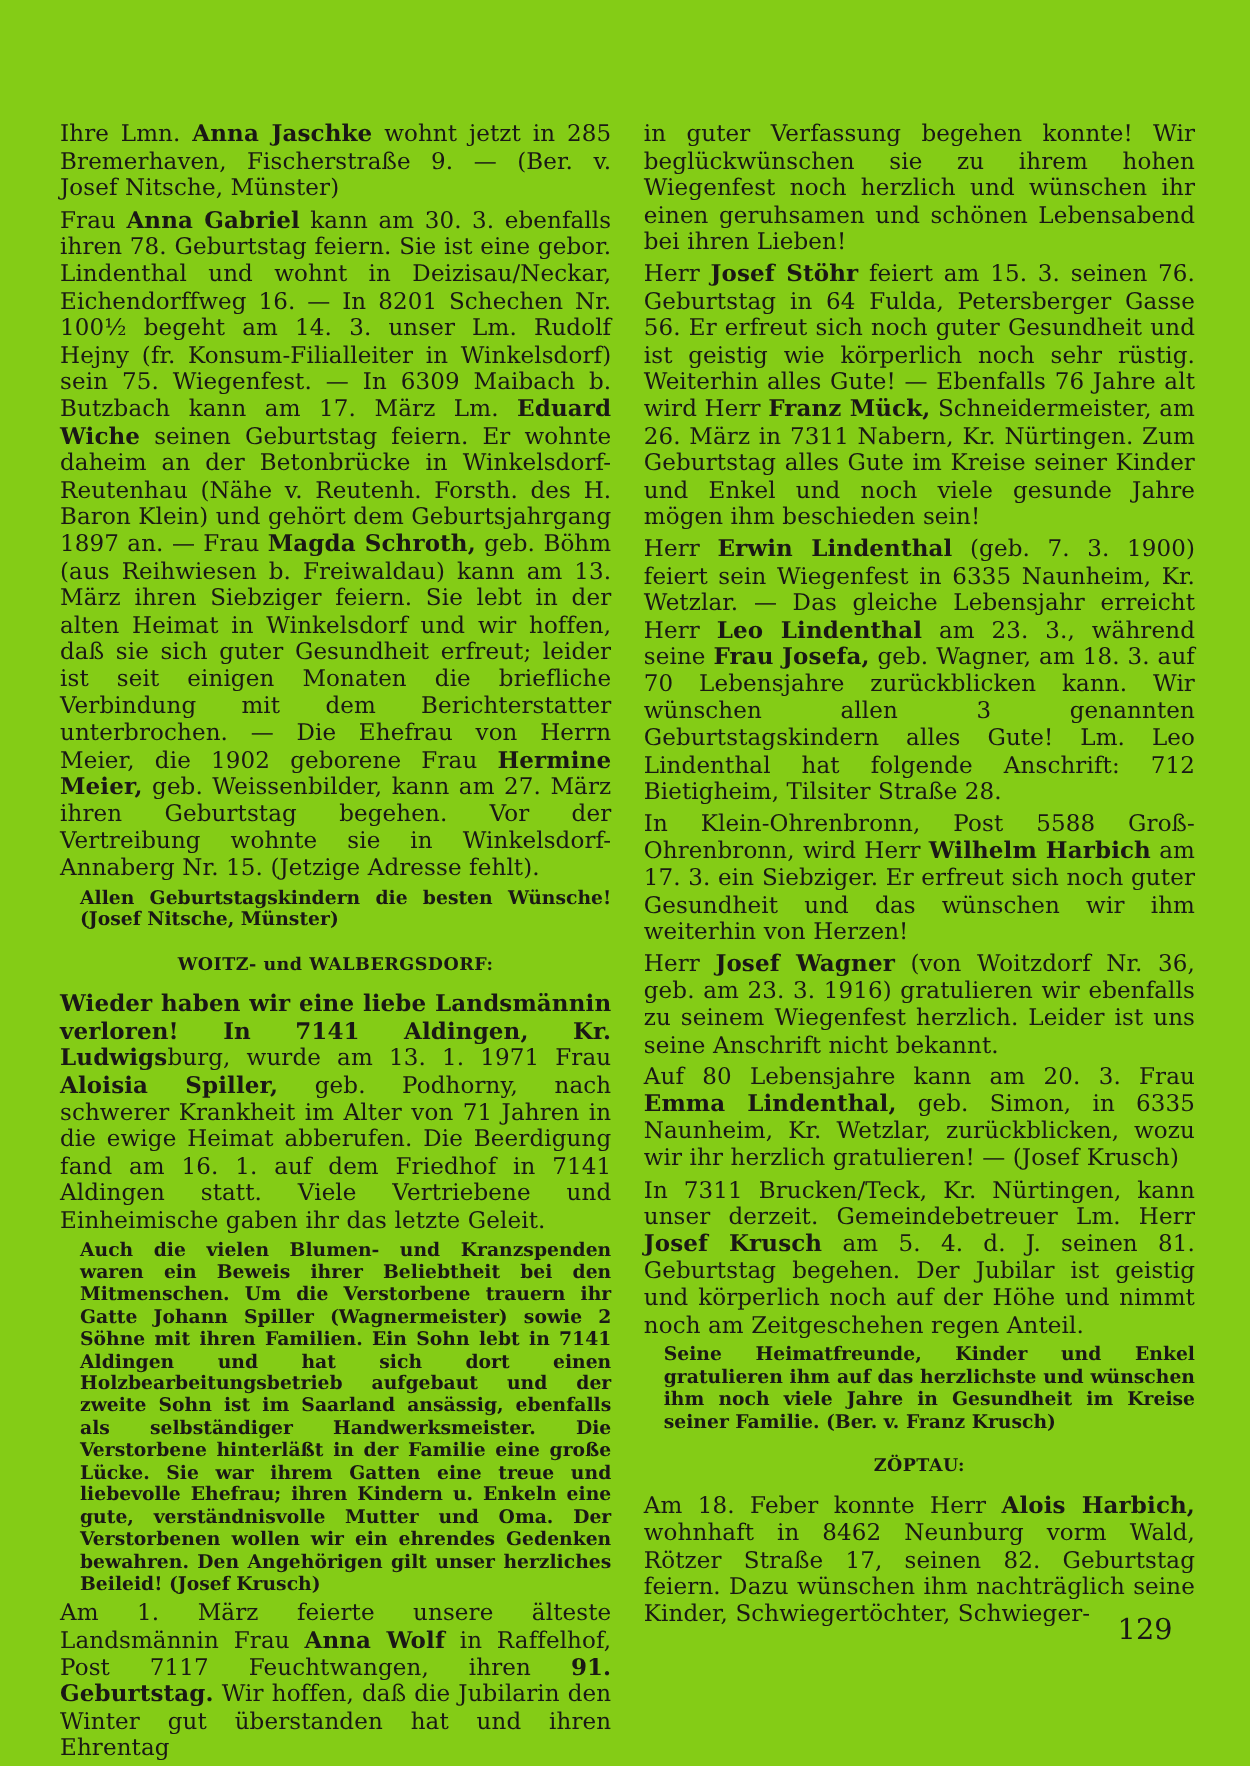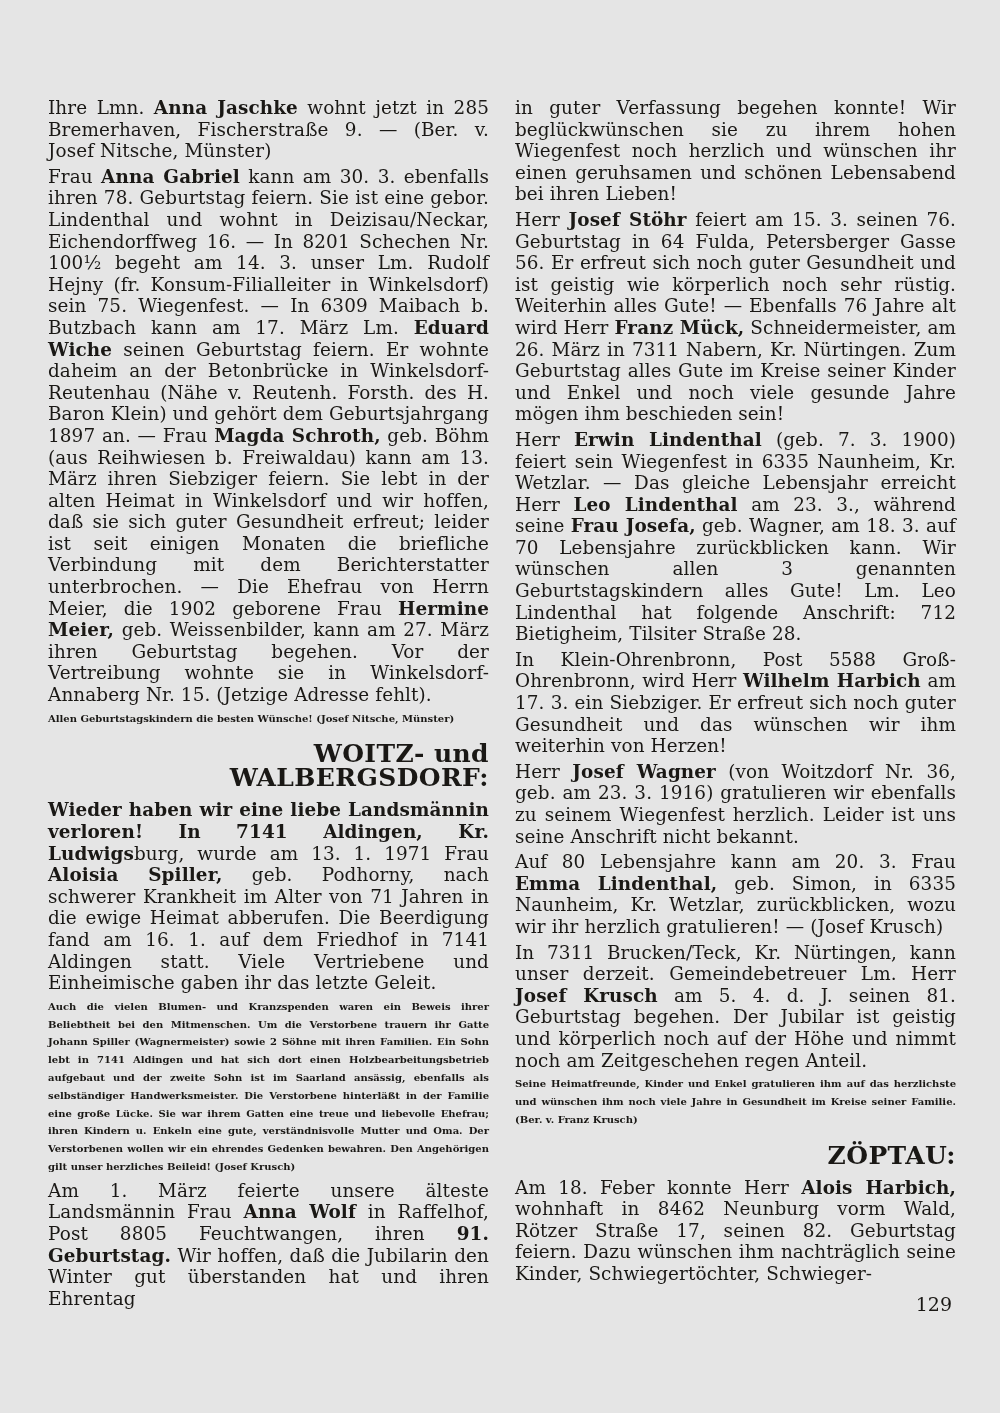--- a/index.html
+++ b/index.html
@@ -4,21 +4,21 @@
 <style>
   html, body {
     margin: 0;
     padding: 0;
     background: #fbfbf8;
   }
   .page {
     position: relative;
     width: 1000px;
     height: 1413px;
-    background: #e5e5e5;
+    background: #84cc16;
     color: #1a1815;
     font-family: "DejaVu Serif", "Liberation Serif", serif;
     overflow: hidden;
     text-decoration: underline;
   }
   .columns {
     position: absolute;
     left: 48px;
     top: 97px;
     width: 908px;
@@ -30,59 +30,59 @@
     flex: 0 0 441px;
   }
   .para {
     margin: 0 0 4px 0;
     font-size: 18.4px;
     line-height: 21.6px;
     text-align: justify;
     letter-spacing: 0.1px;
   }
   .fine {
-    margin: 0 0 4px 0;
-    font-size: 10px;
+    margin: 0 0 4px 16px;
+    font-size: 15px;
     line-height: 17.8px;
     text-align: justify;
     font-weight: bold;
     font-stretch: normal;
   }
   
   .fine span { font-weight: 600; }
   .heading {
     margin: 15px 0 9px 0;
-    font-size: 25px;
+    font-size: 14px;
     line-height: 24px;
     font-weight: bold;
     letter-spacing: 0.4px;
-    text-align: right;
+    text-align: center;
   }
   .b { font-weight: bold; }
   .page-number {
     position: absolute;
     top: 1293px;
-    right: 48px;
-    font-size: 19px;
+    right: 62px;
+    font-size: 23px;
     line-height: 22px;
   }
 </style>
 </head>
 <body>
 
 <div class="page">
   <main class="columns">
     <section class="column">
         <p class="para"><span>Ihre Lmn. </span><span class="b">Anna Jaschke</span><span> wohnt jetzt in 285 Bremerhaven, Fischerstraße 9. — (Ber. v. Josef Nitsche, Münster)</span></p>
         <p class="para"><span>Frau </span><span class="b">Anna Gabriel</span><span> kann am 30. 3. ebenfalls ihren 78. Geburtstag feiern. Sie ist eine gebor. Lindenthal und wohnt in Deizisau/Neckar, Eichendorffweg 16. — In 8201 Schechen Nr. 100½ begeht am 14. 3. unser Lm. Rudolf Hejny (fr. Konsum-Filialleiter in Winkelsdorf) sein 75. Wiegenfest. — In 6309 Maibach b. Butzbach kann am 17. März Lm. </span><span class="b">Eduard Wiche</span><span> seinen Geburtstag feiern. Er wohnte daheim an der Betonbrücke in Winkelsdorf-Reutenhau (Nähe v. Reutenh. Forsth. des H. Baron Klein) und gehört dem Geburtsjahrgang 1897 an. — Frau </span><span class="b">Magda Schroth,</span><span> geb. Böhm (aus Reihwiesen b. Freiwaldau) kann am 13. März ihren Siebziger feiern. Sie lebt in der alten Heimat in Winkelsdorf und wir hoffen, daß sie sich guter Gesundheit erfreut; leider ist seit einigen Monaten die briefliche Verbindung mit dem Berichterstatter unterbrochen. — Die Ehefrau von Herrn Meier, die 1902 geborene Frau </span><span class="b">Hermine Meier,</span><span> geb. Weissenbilder, kann am 27. März ihren Geburtstag begehen. Vor der Vertreibung wohnte sie in Winkelsdorf-Annaberg Nr. 15. (Jetzige Adresse fehlt).</span></p>
         <p class="fine"><span>Allen Geburtstagskindern die besten Wünsche! (Josef Nitsche, Münster)</span></p>
         <h2 class="heading"><span class="b">WOITZ- und WALBERGSDORF:</span></h2>
         <p class="para"><span class="b">Wieder haben wir eine liebe Landsmännin verloren! In 7141 Aldingen, Kr. Ludwigs</span><span>burg, wurde am 13. 1. 1971 Frau </span><span class="b">Aloisia Spiller,</span><span> geb. Podhorny, nach schwerer Krankheit im Alter von 71 Jahren in die ewige Heimat abberufen. Die Beerdigung fand am 16. 1. auf dem Friedhof in 7141 Aldingen statt. Viele Vertriebene und Einheimische gaben ihr das letzte Geleit.</span></p>
         <p class="fine"><span>Auch die vielen Blumen- und Kranzspenden waren ein Beweis ihrer Beliebtheit bei den Mitmenschen. Um die Verstorbene trauern ihr Gatte Johann Spiller (Wagnermeister) sowie 2 Söhne mit ihren Familien. Ein Sohn lebt in 7141 Aldingen und hat sich dort einen Holzbearbeitungsbetrieb aufgebaut und der zweite Sohn ist im Saarland ansässig, ebenfalls als selbständiger Handwerksmeister. Die Verstorbene hinterläßt in der Familie eine große Lücke. Sie war ihrem Gatten eine treue und liebevolle Ehefrau; ihren Kindern u. Enkeln eine gute, verständnisvolle Mutter und Oma. Der Verstorbenen wollen wir ein ehrendes Gedenken bewahren. Den Angehörigen gilt unser herzliches Beileid! (Josef Krusch)</span></p>
-        <p class="para"><span>Am 1. März feierte unsere älteste Landsmännin Frau </span><span class="b">Anna Wolf</span><span> in Raffelhof, Post 8805 Feuchtwangen, ihren </span><span class="b">91. Geburtstag.</span><span> Wir hoffen, daß die Jubilarin den Winter gut überstanden hat und ihren Ehrentag</span></p>
+        <p class="para"><span>Am 1. März feierte unsere älteste Landsmännin Frau </span><span class="b">Anna Wolf</span><span> in Raffelhof, Post 7117 Feuchtwangen, ihren </span><span class="b">91. Geburtstag.</span><span> Wir hoffen, daß die Jubilarin den Winter gut überstanden hat und ihren Ehrentag</span></p>
       </section>
     <section class="column">
         <p class="para"><span>in guter Verfassung begehen konnte! Wir beglückwünschen sie zu ihrem hohen Wiegenfest noch herzlich und wünschen ihr einen geruhsamen und schönen Lebensabend bei ihren Lieben!</span></p>
         <p class="para"><span>Herr </span><span class="b">Josef Stöhr</span><span> feiert am 15. 3. seinen 76. Geburtstag in 64 Fulda, Petersberger Gasse 56. Er erfreut sich noch guter Gesundheit und ist geistig wie körperlich noch sehr rüstig. Weiterhin alles Gute! — Ebenfalls 76 Jahre alt wird Herr </span><span class="b">Franz Mück,</span><span> Schneidermeister, am 26. März in 7311 Nabern, Kr. Nürtingen. Zum Geburtstag alles Gute im Kreise seiner Kinder und Enkel und noch viele gesunde Jahre mögen ihm beschieden sein!</span></p>
         <p class="para"><span>Herr </span><span class="b">Erwin Lindenthal</span><span> (geb. 7. 3. 1900) feiert sein Wiegenfest in 6335 Naunheim, Kr. Wetzlar. — Das gleiche Lebensjahr erreicht Herr </span><span class="b">Leo Lindenthal</span><span> am 23. 3., während seine </span><span class="b">Frau Josefa,</span><span> geb. Wagner, am 18. 3. auf 70 Lebensjahre zurückblicken kann. Wir wünschen allen 3 genannten Geburtstagskindern alles Gute! Lm. Leo Lindenthal hat folgende Anschrift: 712 Bietigheim, Tilsiter Straße 28.</span></p>
         <p class="para"><span>In Klein-Ohrenbronn, Post 5588 Groß-Ohrenbronn, wird Herr </span><span class="b">Wilhelm Harbich</span><span> am 17. 3. ein Siebziger. Er erfreut sich noch guter Gesundheit und das wünschen wir ihm weiterhin von Herzen!</span></p>
         <p class="para"><span>Herr </span><span class="b">Josef Wagner</span><span> (von Woitzdorf Nr. 36, geb. am 23. 3. 1916) gratulieren wir ebenfalls zu seinem Wiegenfest herzlich. Leider ist uns seine Anschrift nicht bekannt.</span></p>
         <p class="para"><span>Auf 80 Lebensjahre kann am 20. 3. Frau </span><span class="b">Emma Lindenthal,</span><span> geb. Simon, in 6335 Naunheim, Kr. Wetzlar, zurückblicken, wozu wir ihr herzlich gratulieren! — (Josef Krusch)</span></p>
         <p class="para"><span>In 7311 Brucken/Teck, Kr. Nürtingen, kann unser derzeit. Gemeindebetreuer Lm. Herr </span><span class="b">Josef Krusch</span><span> am 5. 4. d. J. seinen 81. Geburtstag begehen. Der Jubilar ist geistig und körperlich noch auf der Höhe und nimmt noch am Zeitgeschehen regen Anteil.</span></p>
         <p class="fine"><span>Seine Heimatfreunde, Kinder und Enkel gratulieren ihm auf das herzlichste und wünschen ihm noch viele Jahre in Gesundheit im Kreise seiner Familie. (Ber. v. Franz Krusch)</span></p>

